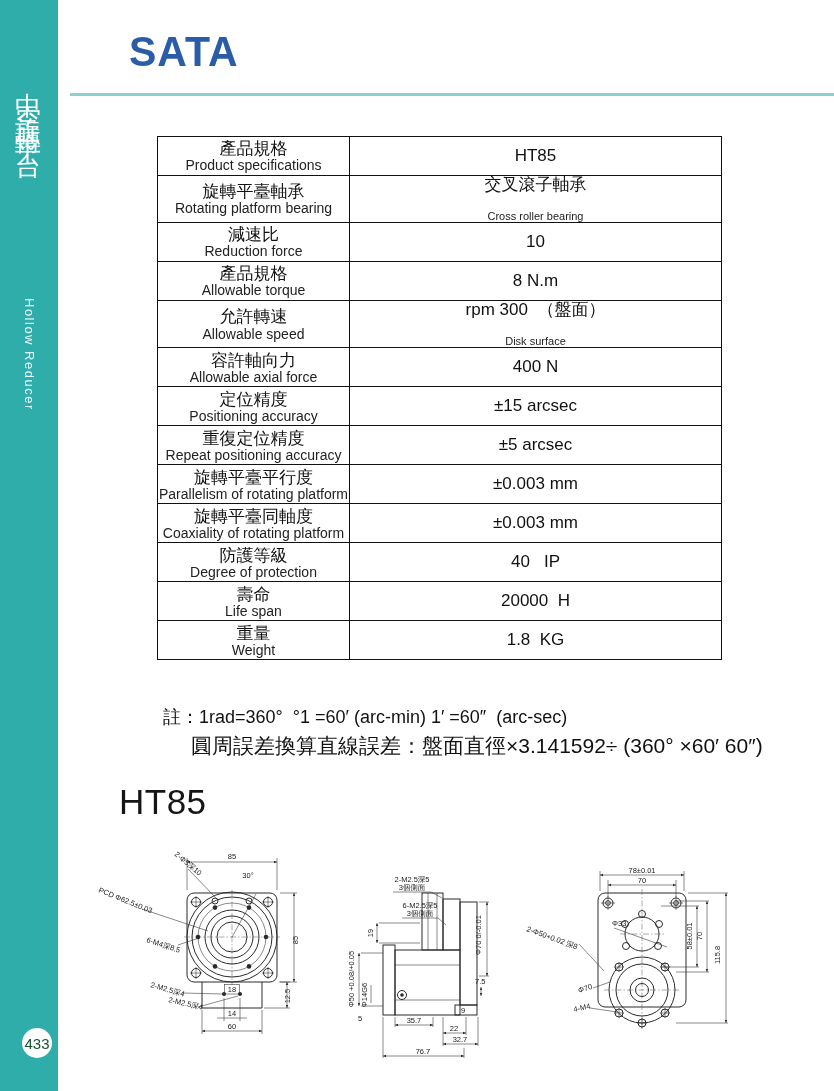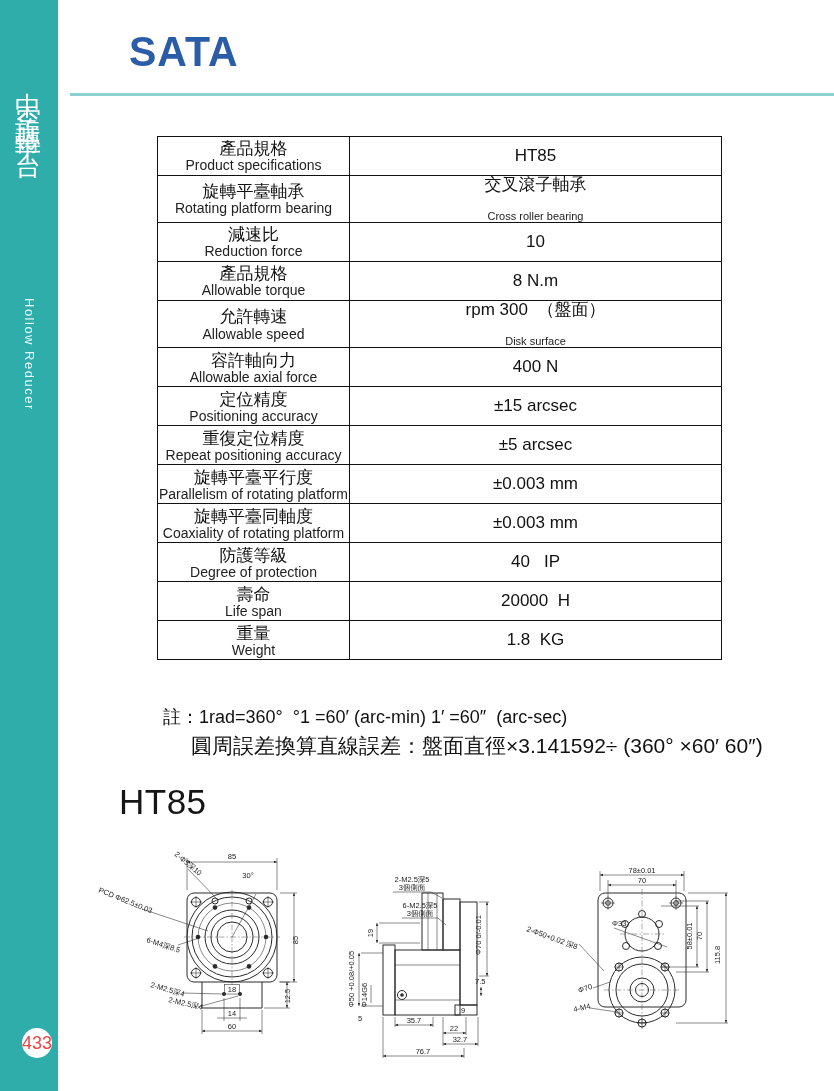--- a/index.html
+++ b/index.html
@@ -13,21 +13,21 @@
     position:absolute; top:72px; left:50%; transform:translateX(-50%);
     writing-mode:vertical-rl; font-size:26px; letter-spacing:12px; color:#ffffff;
   }
   .sidebar-title-en {
     position:absolute; top:298px; left:50%; transform:translateX(-50%);
     writing-mode:vertical-rl; font-size:13px; letter-spacing:1.5px; color:#eafaf9;
   }
   .page-badge {
     position:absolute; left:22px; top:1028px; width:30px; height:30px; border-radius:50%;
     background:#ffffff; display:flex; align-items:center; justify-content:center;
-    font-size:18px; color:#ef4444;
+    font-size:15px; color:#14532d;
   }
   
   .logo {
     position:absolute; left:129px; top:28px; font-size:41px; font-weight:bold;
     color:#2B5CA7; letter-spacing:1px; transform:scaleY(1.03); transform-origin:left top;
   }
   .header-rule { position:absolute; left:70px; top:93px; width:764px; height:3px; background:#8AD1CF; }
   
   .spec-table {
     position:absolute; left:157px; top:136px; width:565px; height:412px;

